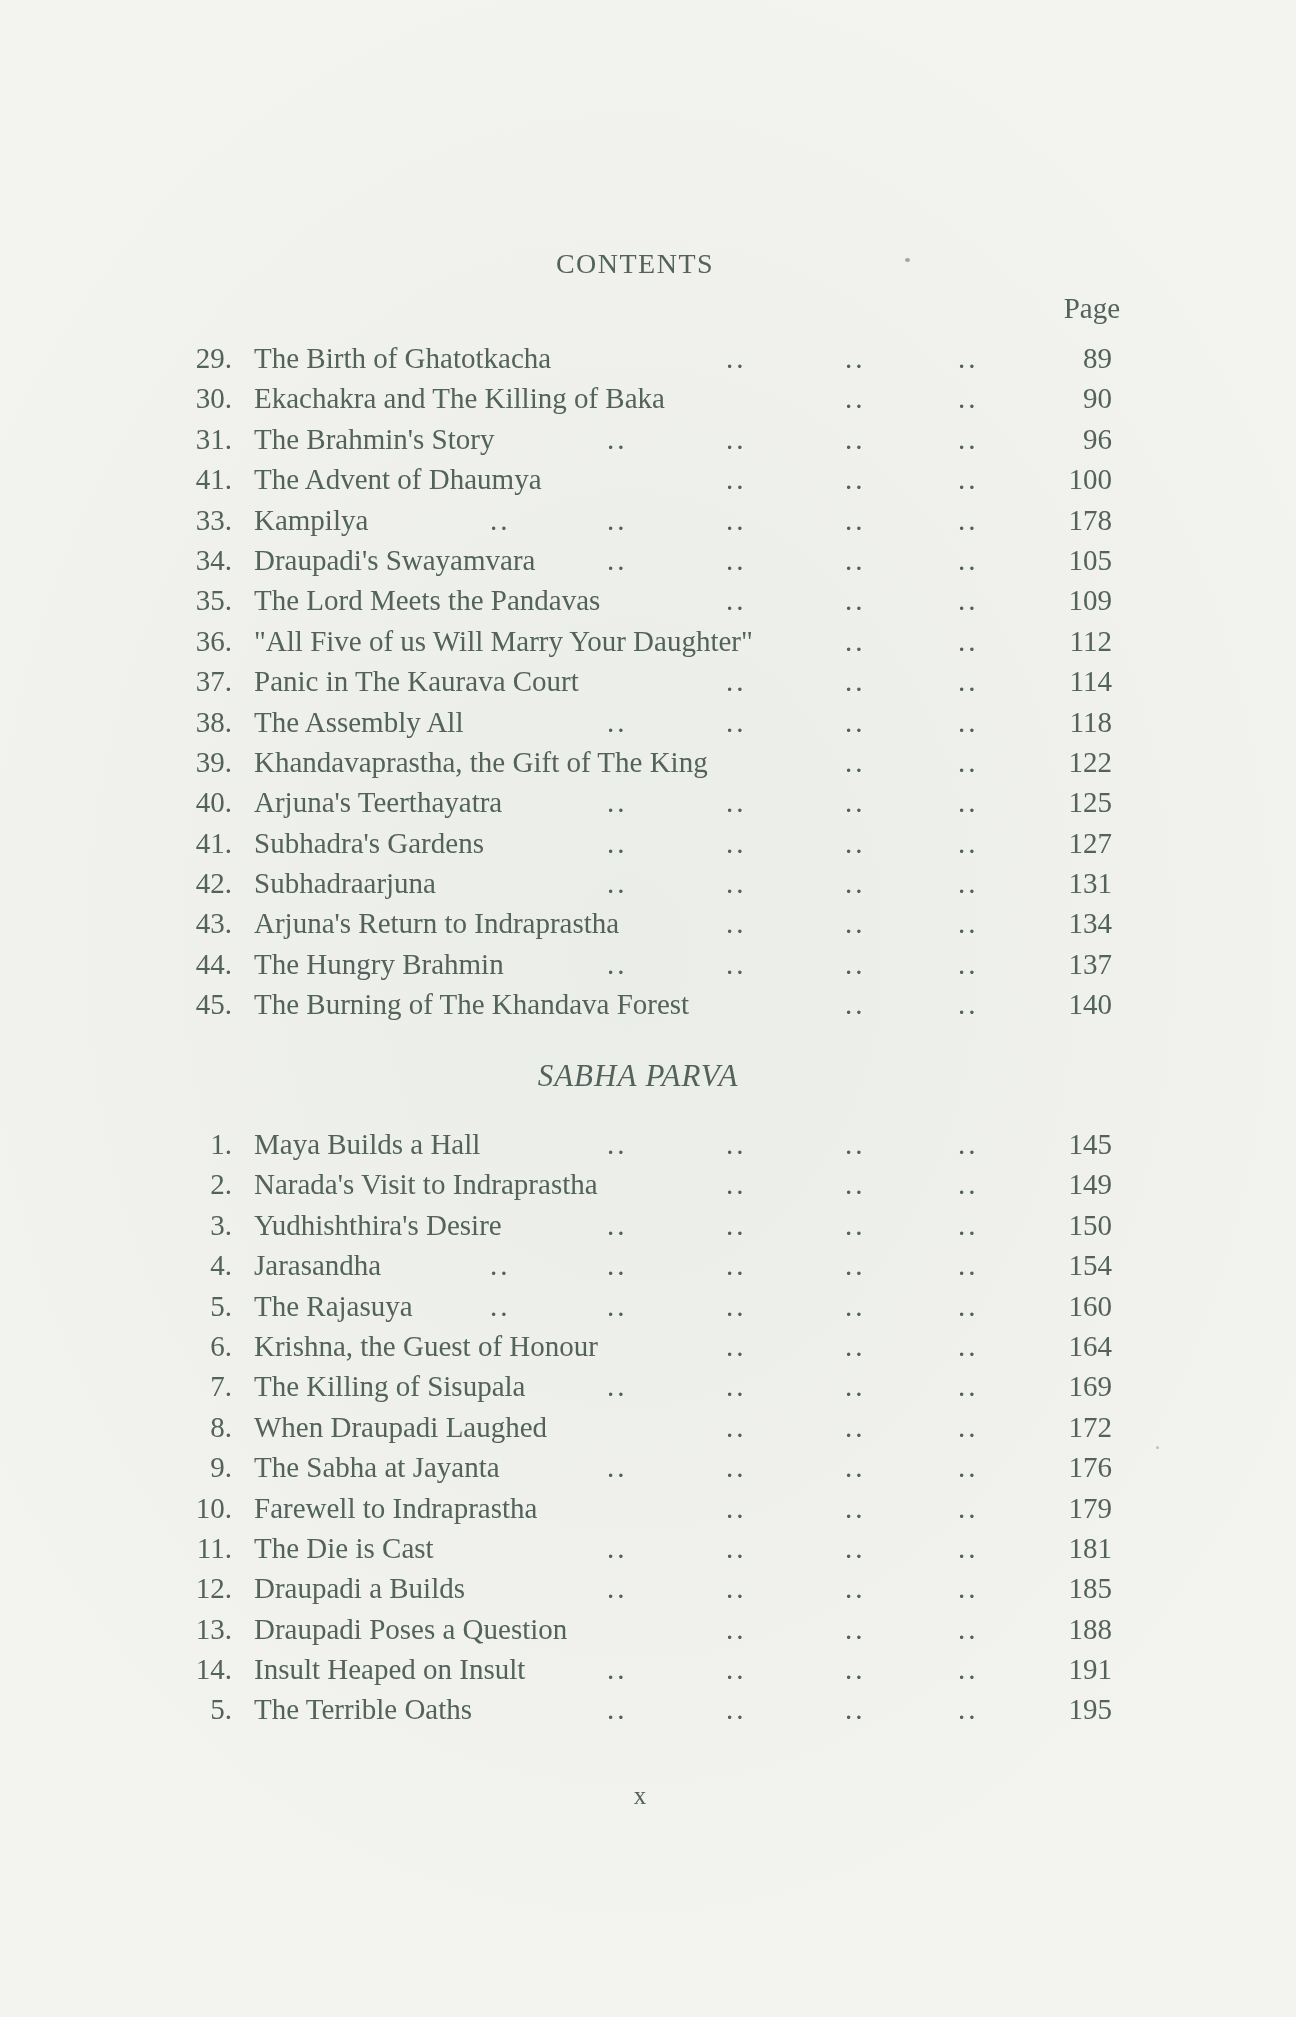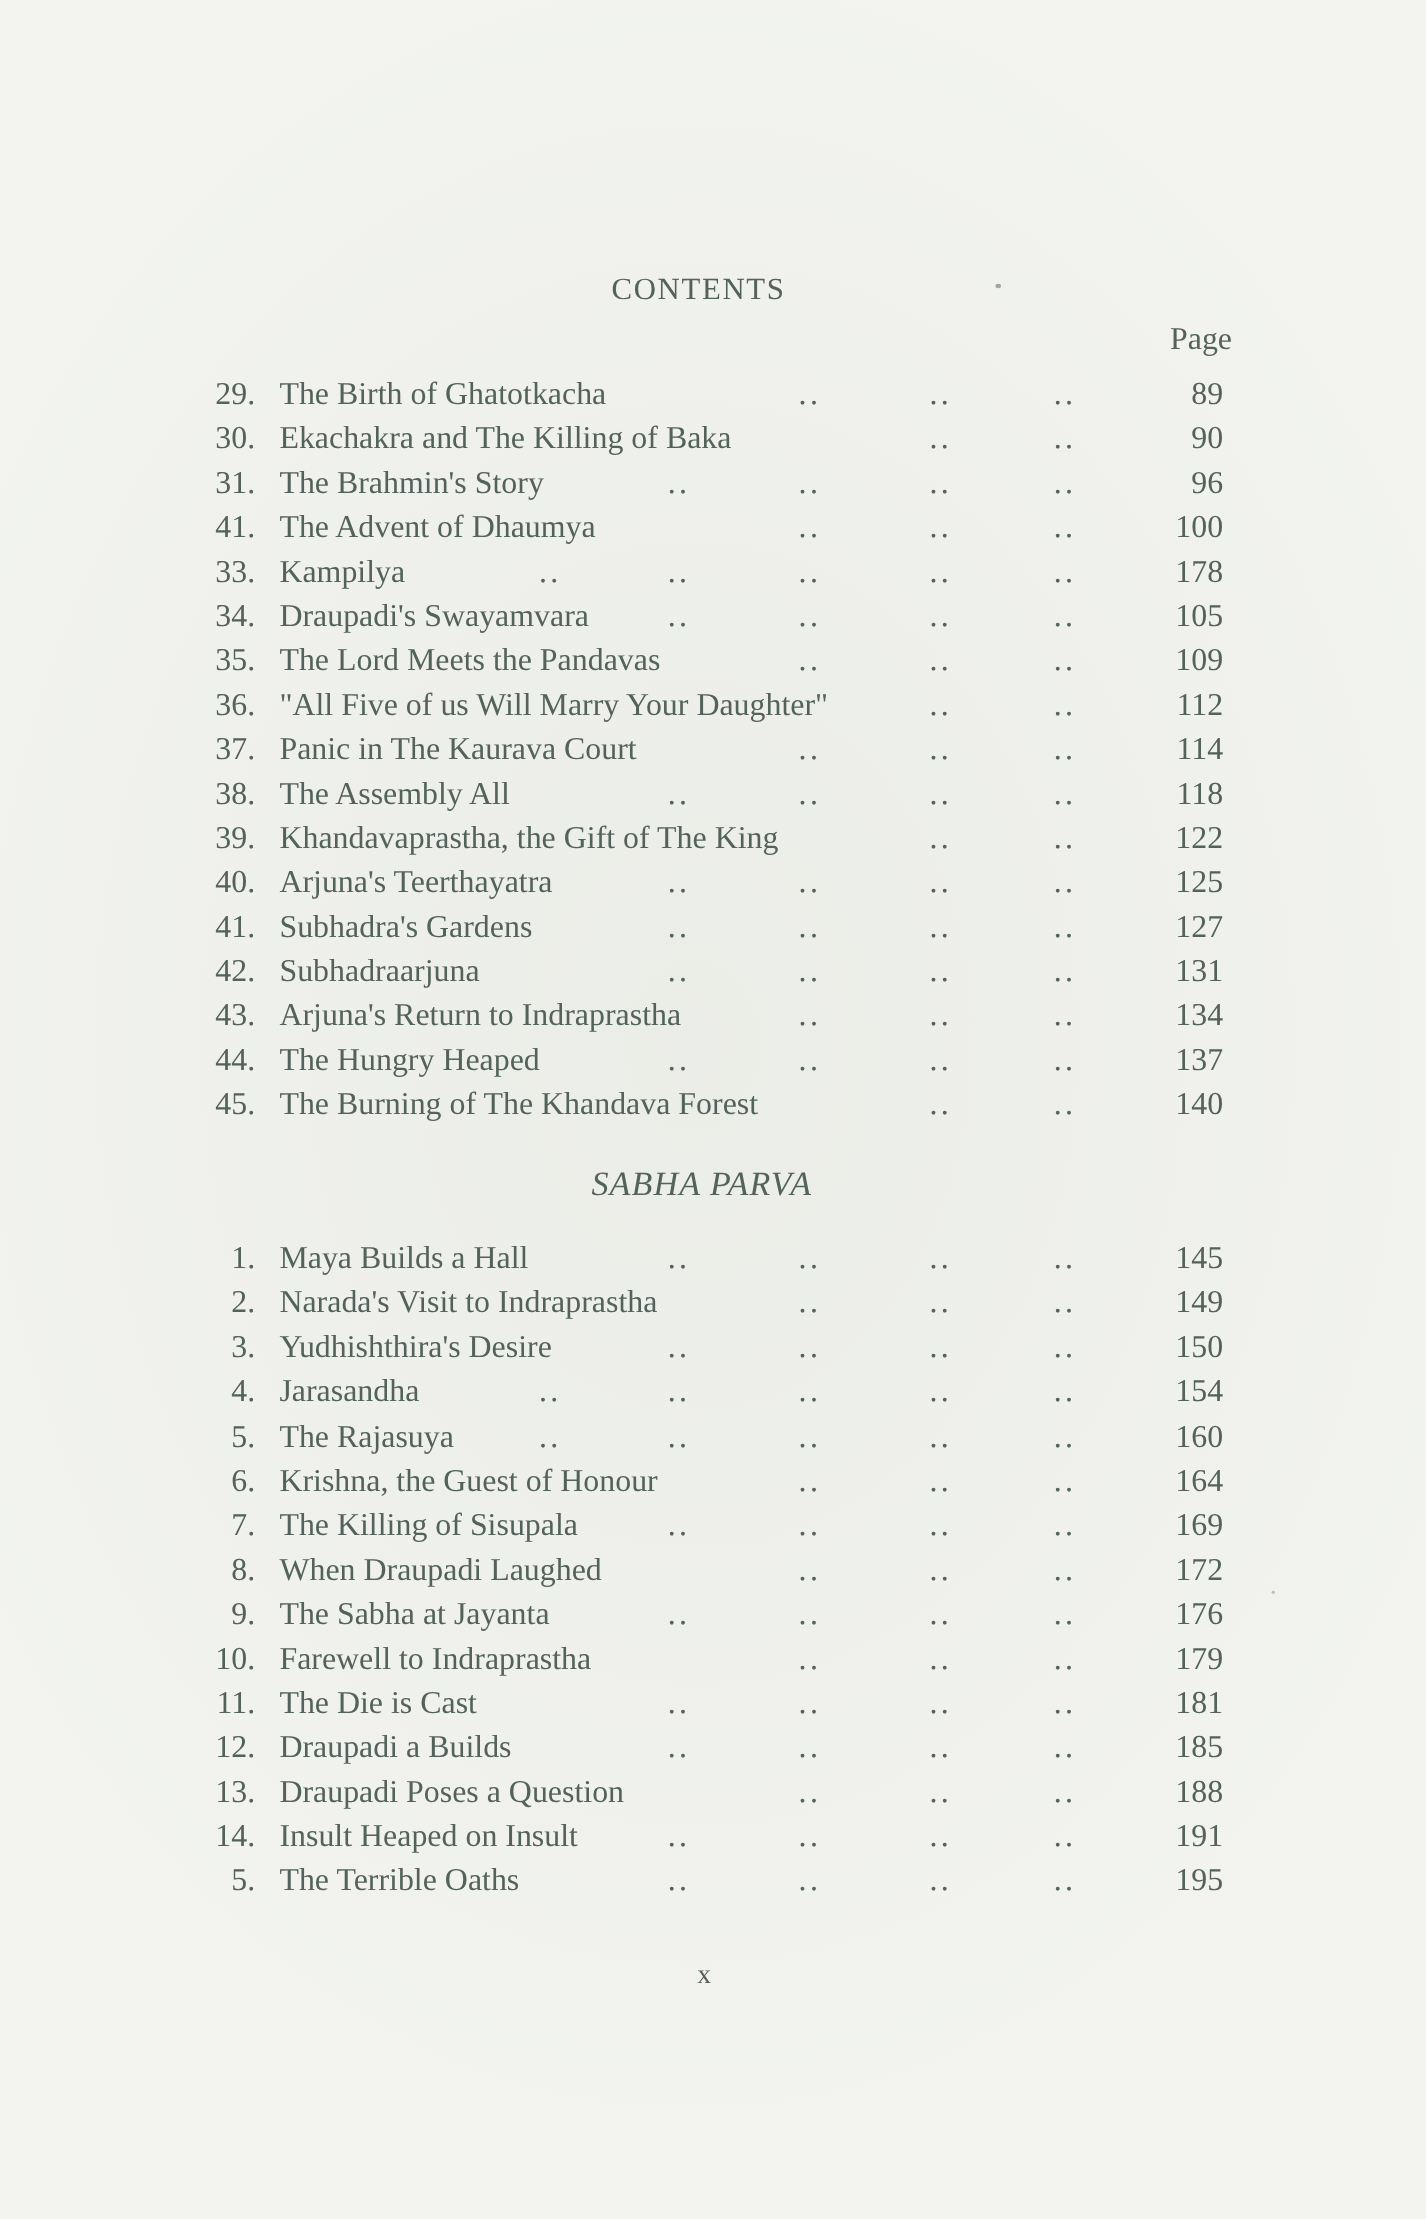--- a/index.html
+++ b/index.html
@@ -62,21 +62,21 @@
       <div class="toc-row"><span class="num">34.</span><span class="title">Draupadi's Swayamvara</span><span class="dots" style="left: 467px;">..</span><span class="dots" style="left: 586px;">..</span><span class="dots" style="left: 705px;">..</span><span class="dots" style="left: 818px;">..</span><span class="pg">105</span></div>
       <div class="toc-row"><span class="num">35.</span><span class="title">The Lord Meets the Pandavas</span><span class="dots" style="left: 586px;">..</span><span class="dots" style="left: 705px;">..</span><span class="dots" style="left: 818px;">..</span><span class="pg">109</span></div>
       <div class="toc-row"><span class="num">36.</span><span class="title">"All Five of us Will Marry Your Daughter"</span><span class="dots" style="left: 705px;">..</span><span class="dots" style="left: 818px;">..</span><span class="pg">112</span></div>
       <div class="toc-row"><span class="num">37.</span><span class="title">Panic in The Kaurava Court</span><span class="dots" style="left: 586px;">..</span><span class="dots" style="left: 705px;">..</span><span class="dots" style="left: 818px;">..</span><span class="pg">114</span></div>
       <div class="toc-row"><span class="num">38.</span><span class="title">The Assembly All</span><span class="dots" style="left: 467px;">..</span><span class="dots" style="left: 586px;">..</span><span class="dots" style="left: 705px;">..</span><span class="dots" style="left: 818px;">..</span><span class="pg">118</span></div>
       <div class="toc-row"><span class="num">39.</span><span class="title">Khandavaprastha, the Gift of The King</span><span class="dots" style="left: 705px;">..</span><span class="dots" style="left: 818px;">..</span><span class="pg">122</span></div>
       <div class="toc-row"><span class="num">40.</span><span class="title">Arjuna's Teerthayatra</span><span class="dots" style="left: 467px;">..</span><span class="dots" style="left: 586px;">..</span><span class="dots" style="left: 705px;">..</span><span class="dots" style="left: 818px;">..</span><span class="pg">125</span></div>
       <div class="toc-row"><span class="num">41.</span><span class="title">Subhadra's Gardens</span><span class="dots" style="left: 467px;">..</span><span class="dots" style="left: 586px;">..</span><span class="dots" style="left: 705px;">..</span><span class="dots" style="left: 818px;">..</span><span class="pg">127</span></div>
       <div class="toc-row"><span class="num">42.</span><span class="title">Subhadraarjuna</span><span class="dots" style="left: 467px;">..</span><span class="dots" style="left: 586px;">..</span><span class="dots" style="left: 705px;">..</span><span class="dots" style="left: 818px;">..</span><span class="pg">131</span></div>
       <div class="toc-row"><span class="num">43.</span><span class="title">Arjuna's Return to Indraprastha</span><span class="dots" style="left: 586px;">..</span><span class="dots" style="left: 705px;">..</span><span class="dots" style="left: 818px;">..</span><span class="pg">134</span></div>
-      <div class="toc-row"><span class="num">44.</span><span class="title">The Hungry Heaped</span><span class="dots" style="left: 467px;">..</span><span class="dots" style="left: 586px;">..</span><span class="dots" style="left: 705px;">..</span><span class="dots" style="left: 818px;">..</span><span class="pg">137</span></div>
+      <div class="toc-row"><span class="num">44.</span><span class="title">The Hungry Brahmin</span><span class="dots" style="left: 467px;">..</span><span class="dots" style="left: 586px;">..</span><span class="dots" style="left: 705px;">..</span><span class="dots" style="left: 818px;">..</span><span class="pg">137</span></div>
       <div class="toc-row"><span class="num">45.</span><span class="title">The Burning of The Khandava Forest</span><span class="dots" style="left: 705px;">..</span><span class="dots" style="left: 818px;">..</span><span class="pg">140</span></div>
     </div>
 
   <div class="section-heading">SABHA PARVA</div>
 
   <div class="toc-section section-2" id="section-1">
       <div class="toc-row"><span class="num">1.</span><span class="title">Maya Builds a Hall</span><span class="dots" style="left: 467px;">..</span><span class="dots" style="left: 586px;">..</span><span class="dots" style="left: 705px;">..</span><span class="dots" style="left: 818px;">..</span><span class="pg">145</span></div>
       <div class="toc-row"><span class="num">2.</span><span class="title">Narada's Visit to Indraprastha</span><span class="dots" style="left: 586px;">..</span><span class="dots" style="left: 705px;">..</span><span class="dots" style="left: 818px;">..</span><span class="pg">149</span></div>
       <div class="toc-row"><span class="num">3.</span><span class="title">Yudhishthira's Desire</span><span class="dots" style="left: 467px;">..</span><span class="dots" style="left: 586px;">..</span><span class="dots" style="left: 705px;">..</span><span class="dots" style="left: 818px;">..</span><span class="pg">150</span></div>
       <div class="toc-row"><span class="num">4.</span><span class="title">Jarasandha</span><span class="dots" style="left: 350px;">..</span><span class="dots" style="left: 467px;">..</span><span class="dots" style="left: 586px;">..</span><span class="dots" style="left: 705px;">..</span><span class="dots" style="left: 818px;">..</span><span class="pg">154</span></div>

